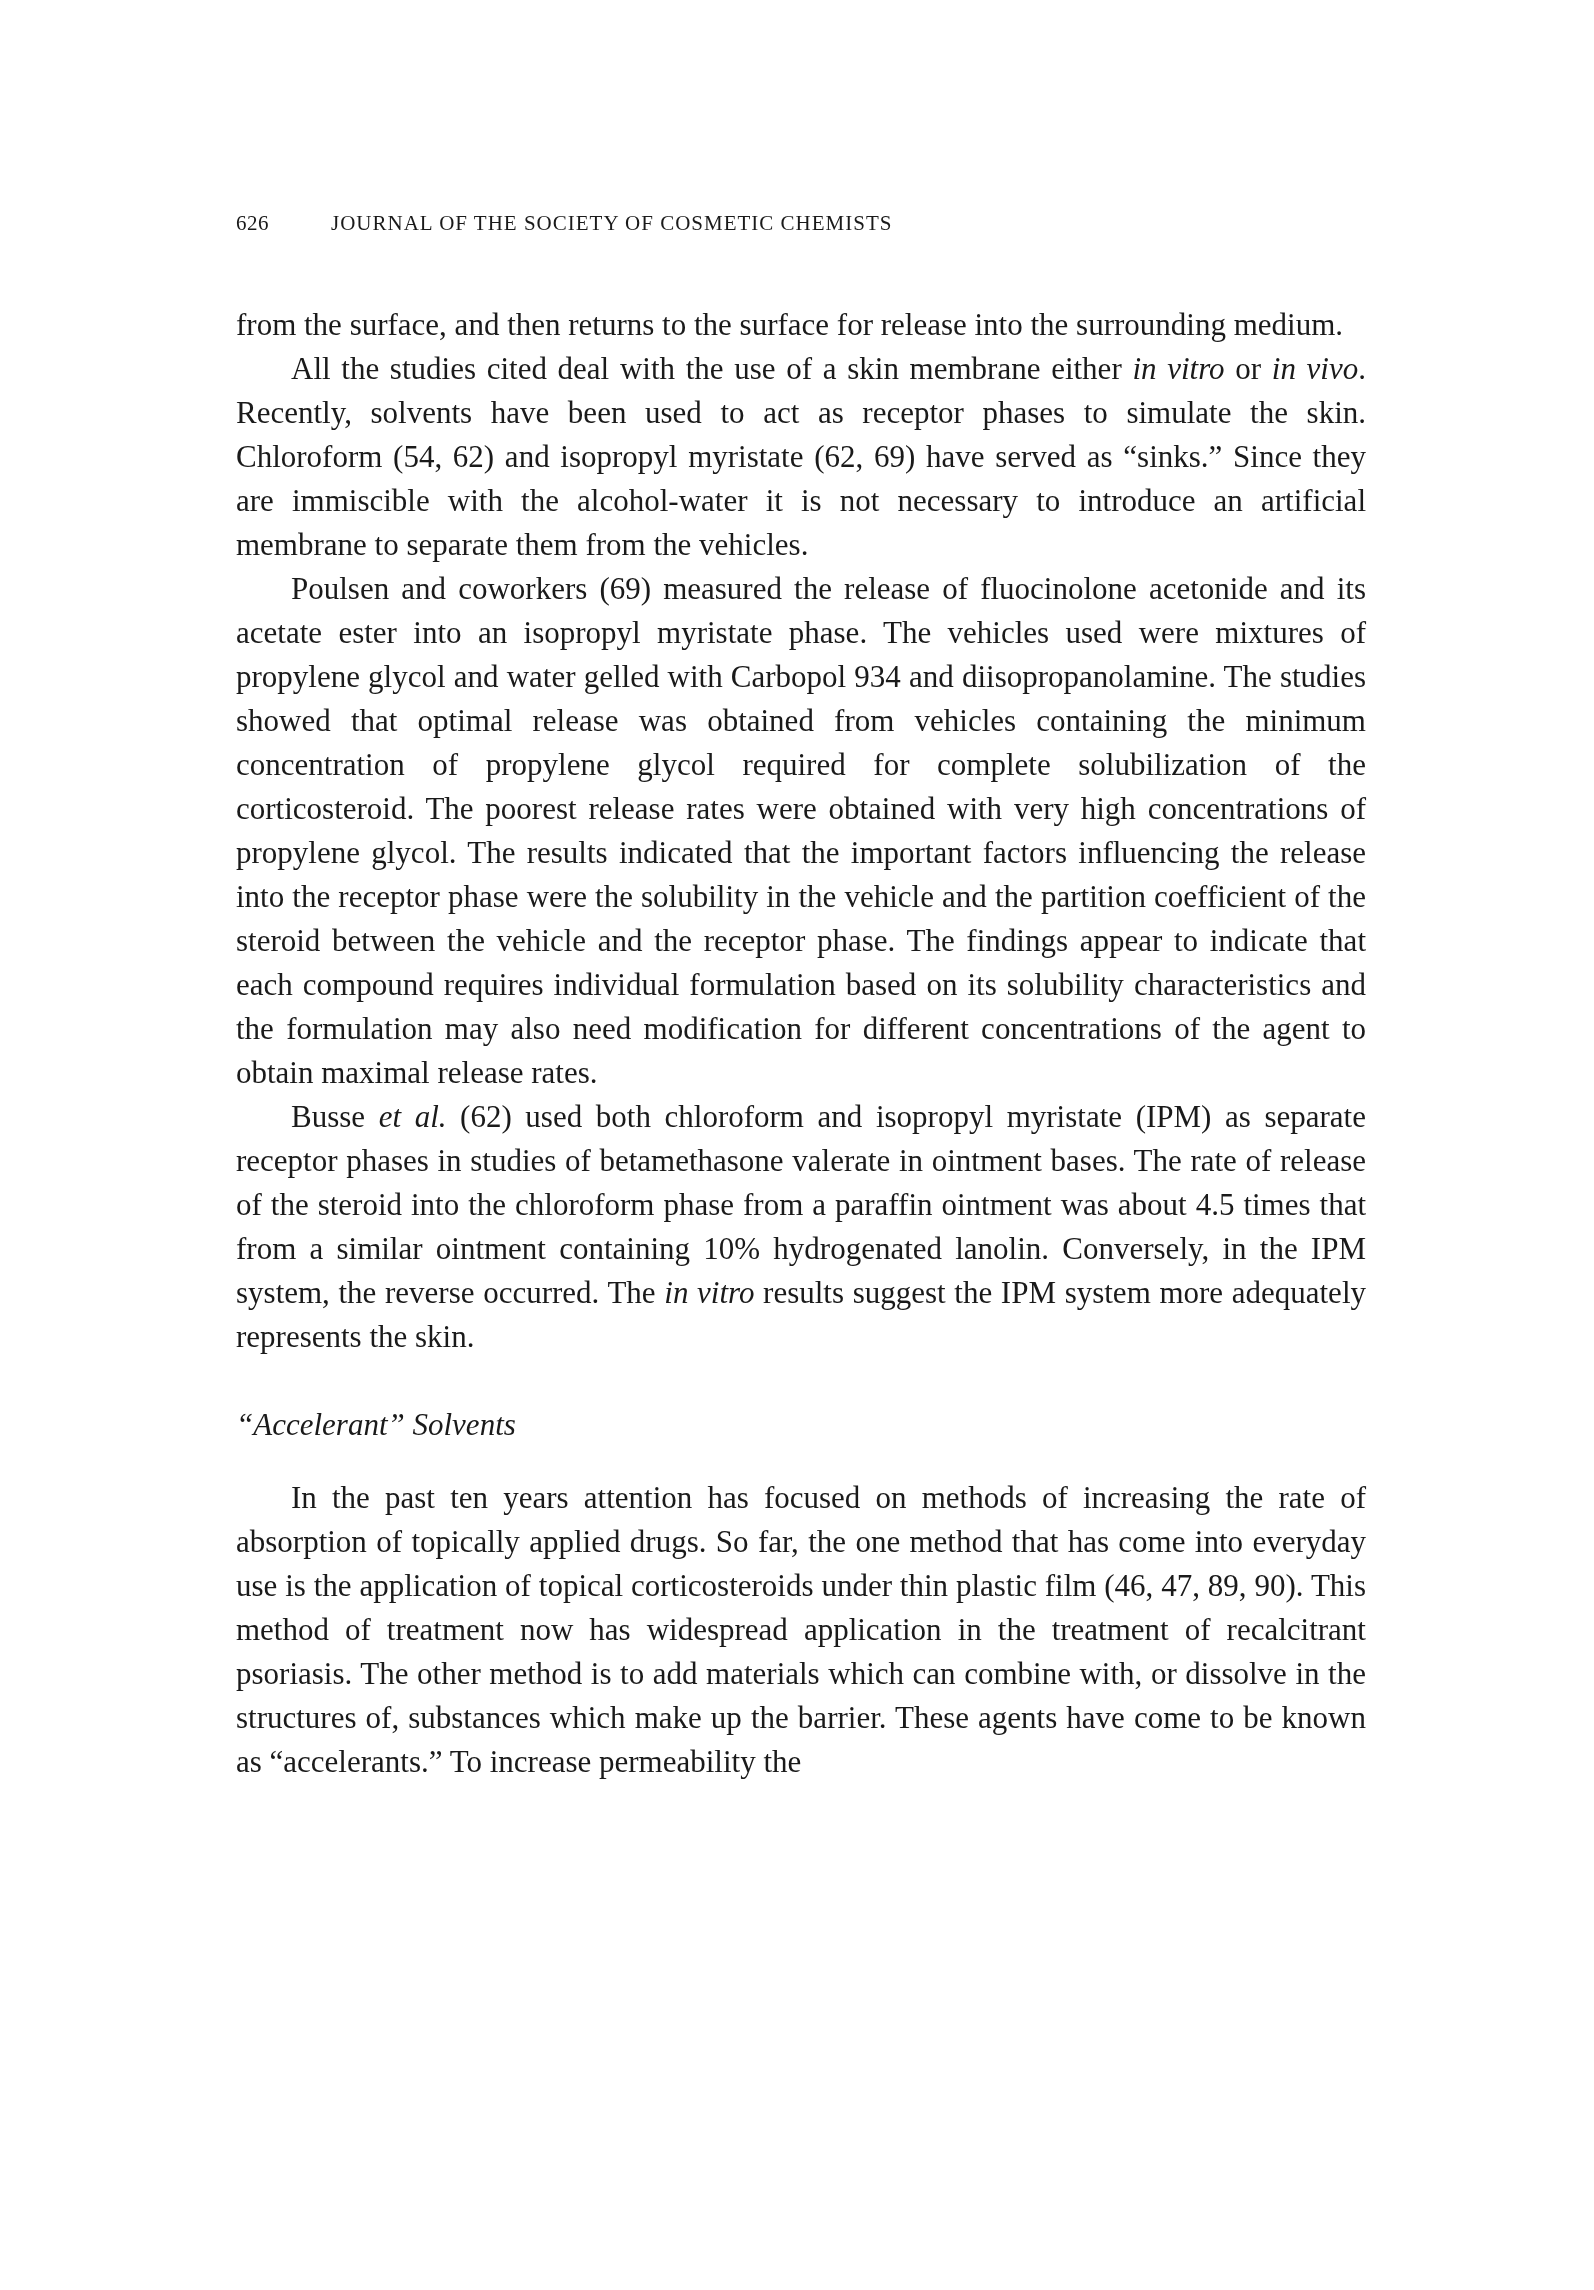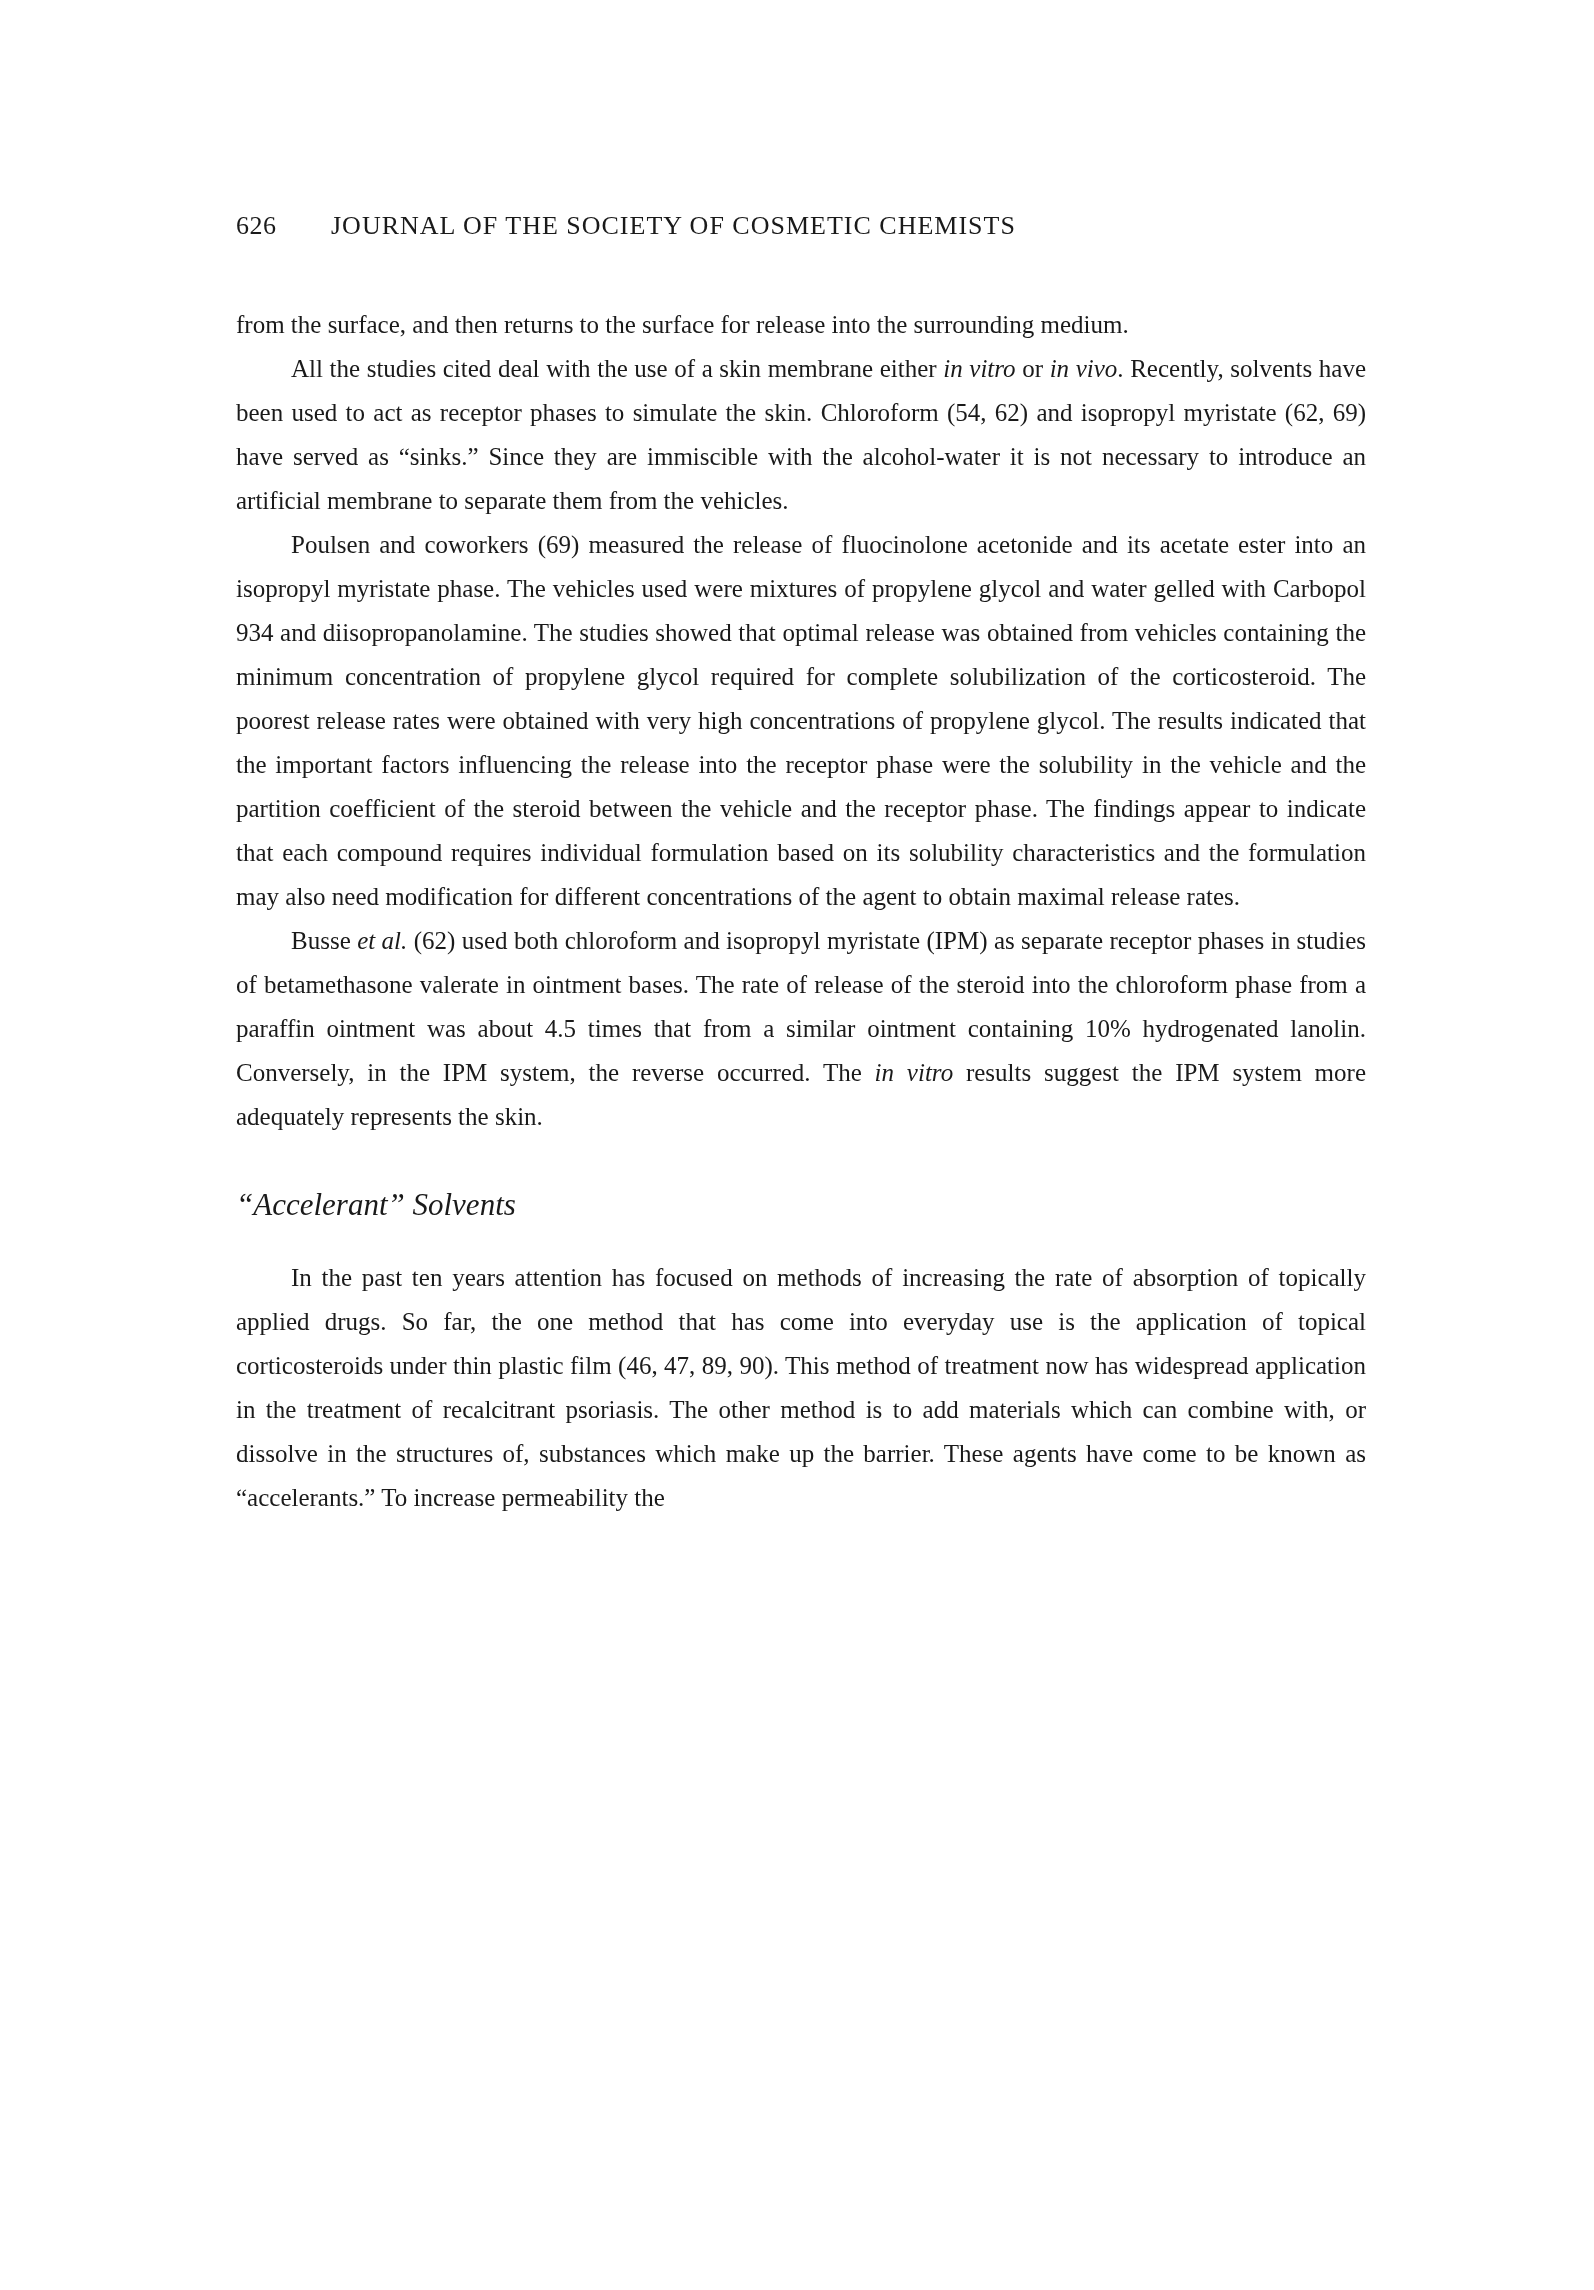--- a/index.html
+++ b/index.html
@@ -17,34 +17,34 @@
     }
     .page {
       position: absolute;
       left: 236px;
       top: 211px;
       width: 1130px;
     }
     .running-head {
       display: flex;
       align-items: baseline;
-      font-size: 26px;
+      font-size: 21px;
       letter-spacing: 0.5px;
       height: 44px;
       margin-bottom: 48px;
     }
     .running-head .folio {
       width: 95px;
     }
     .running-head .journal {
       text-transform: uppercase;
       letter-spacing: 1px;
     }
     .para {
-      font-size: 25px;
+      font-size: 31px;
       line-height: 44px;
       text-align: justify;
       margin: 0;
     }
     .para.indent {
       text-indent: 55px;
     }
     .para.noindent {
       text-indent: 0;
     }

